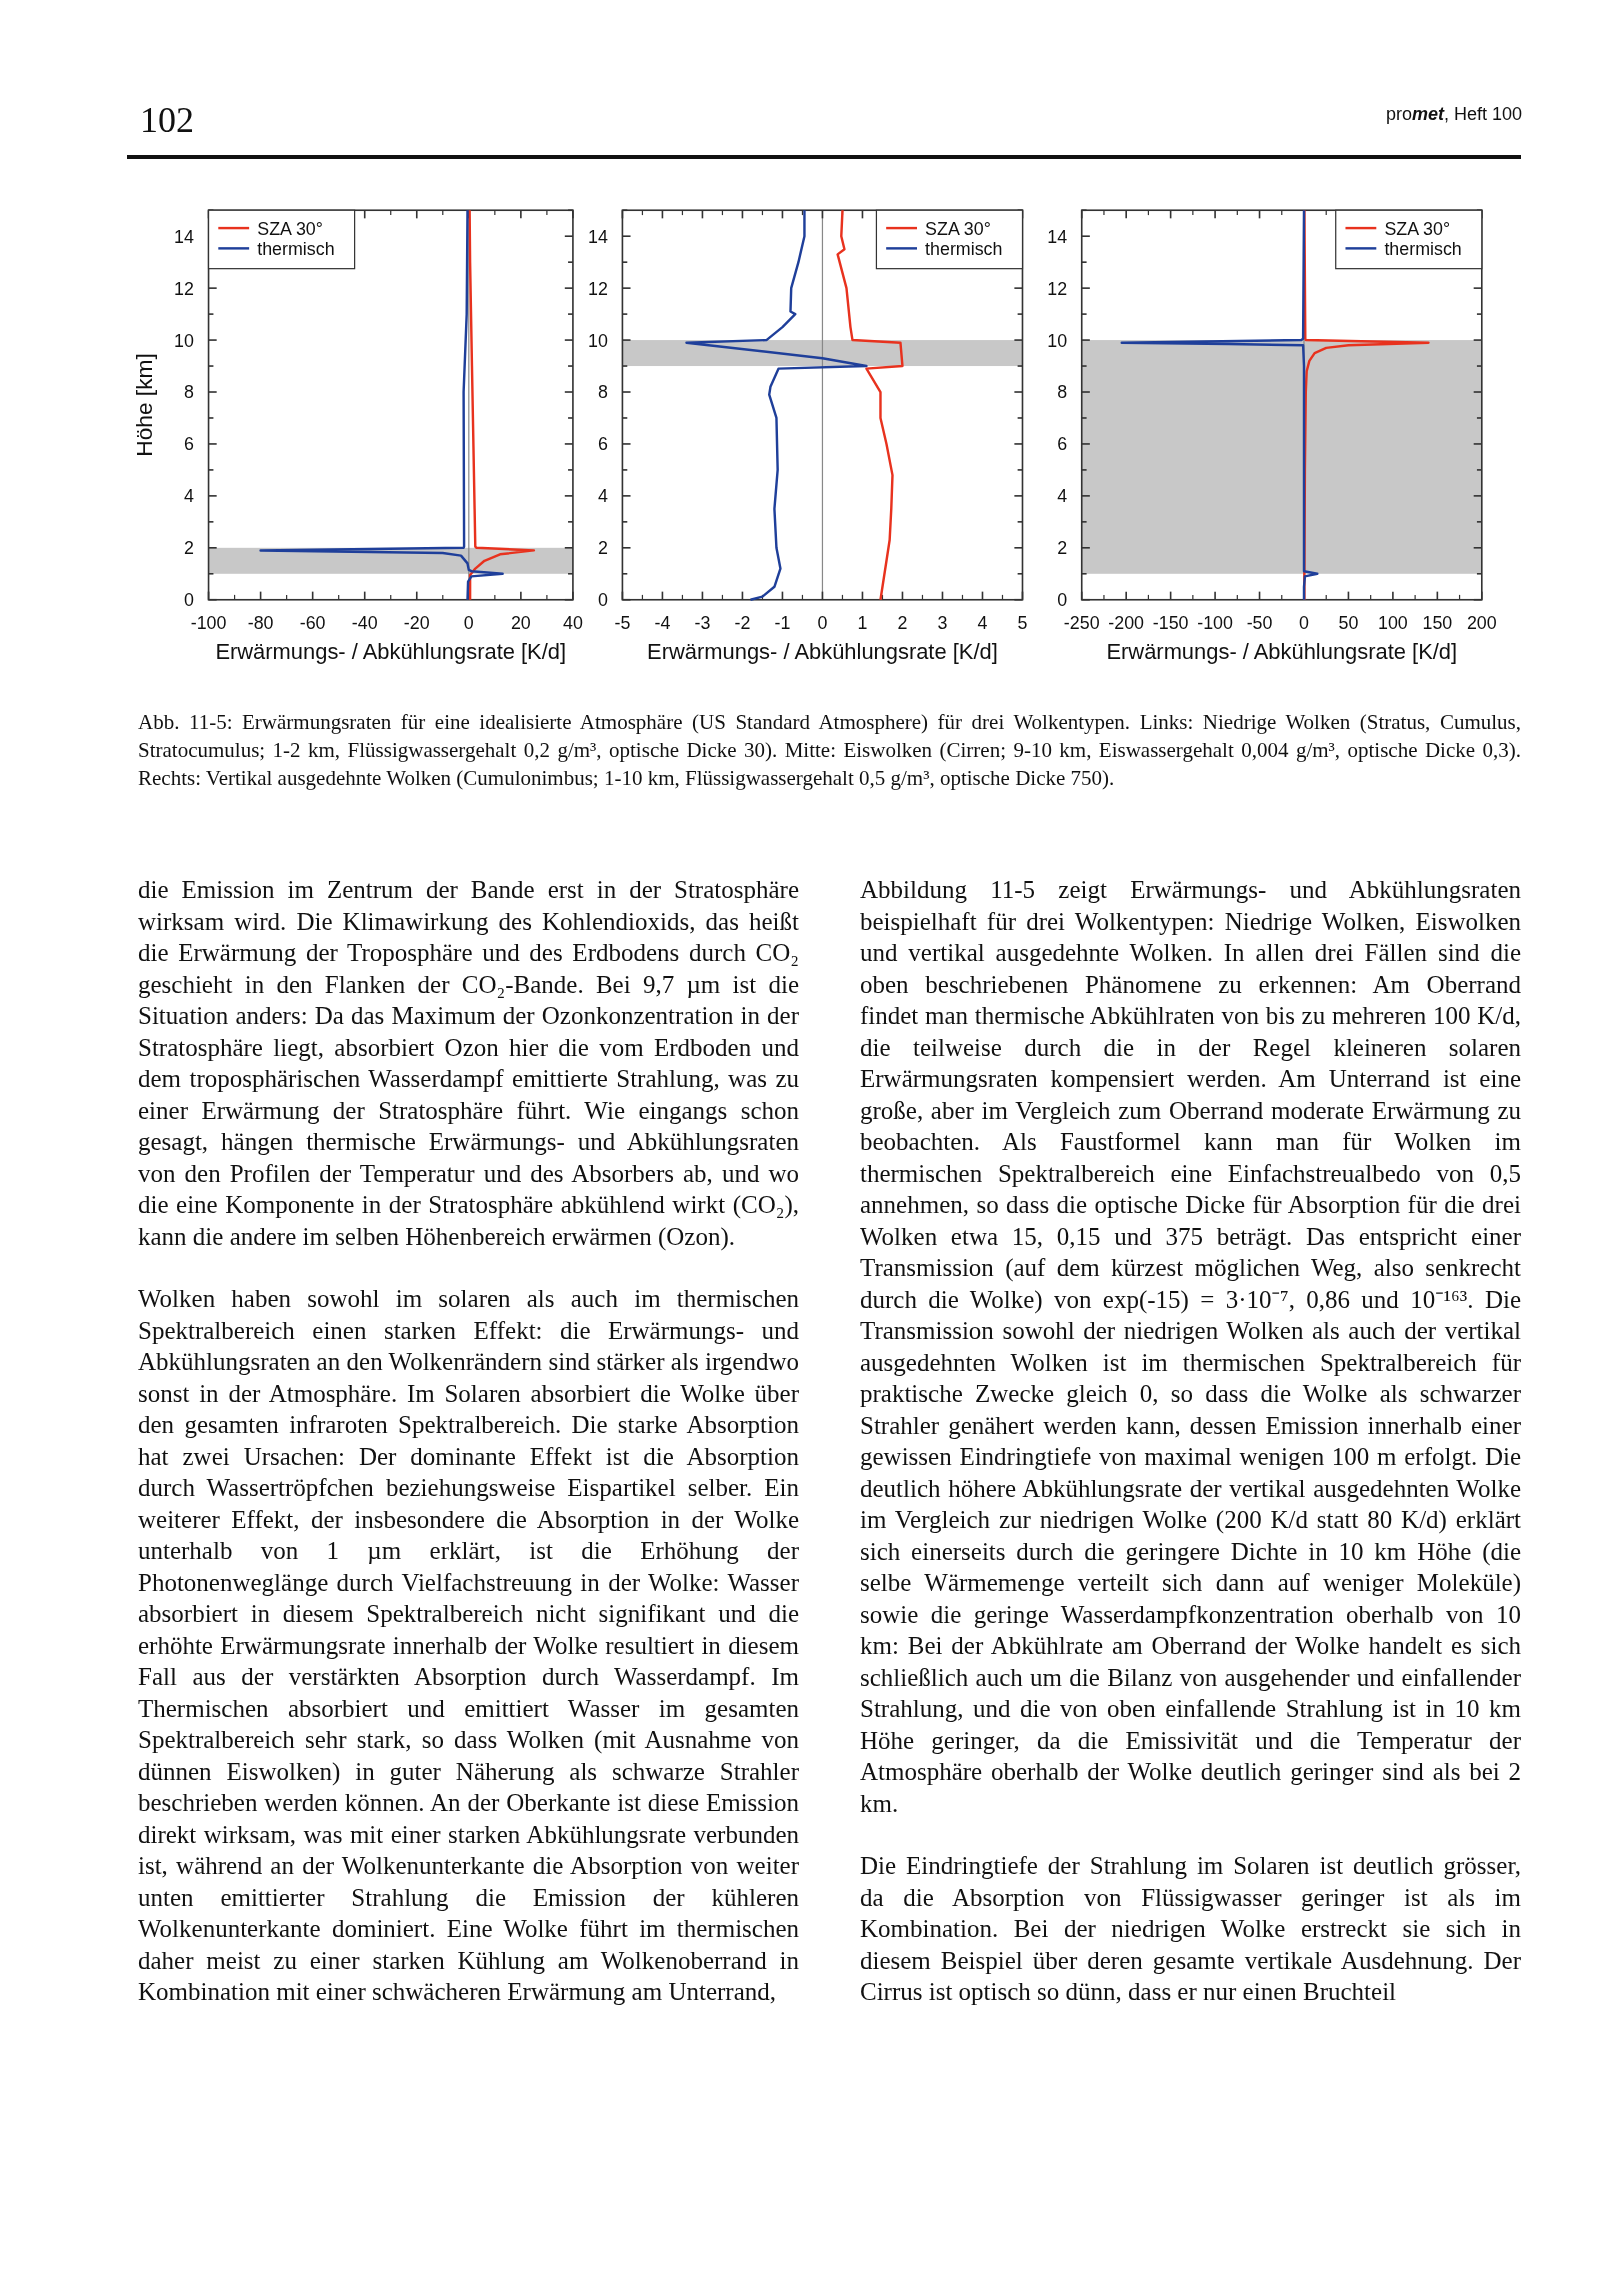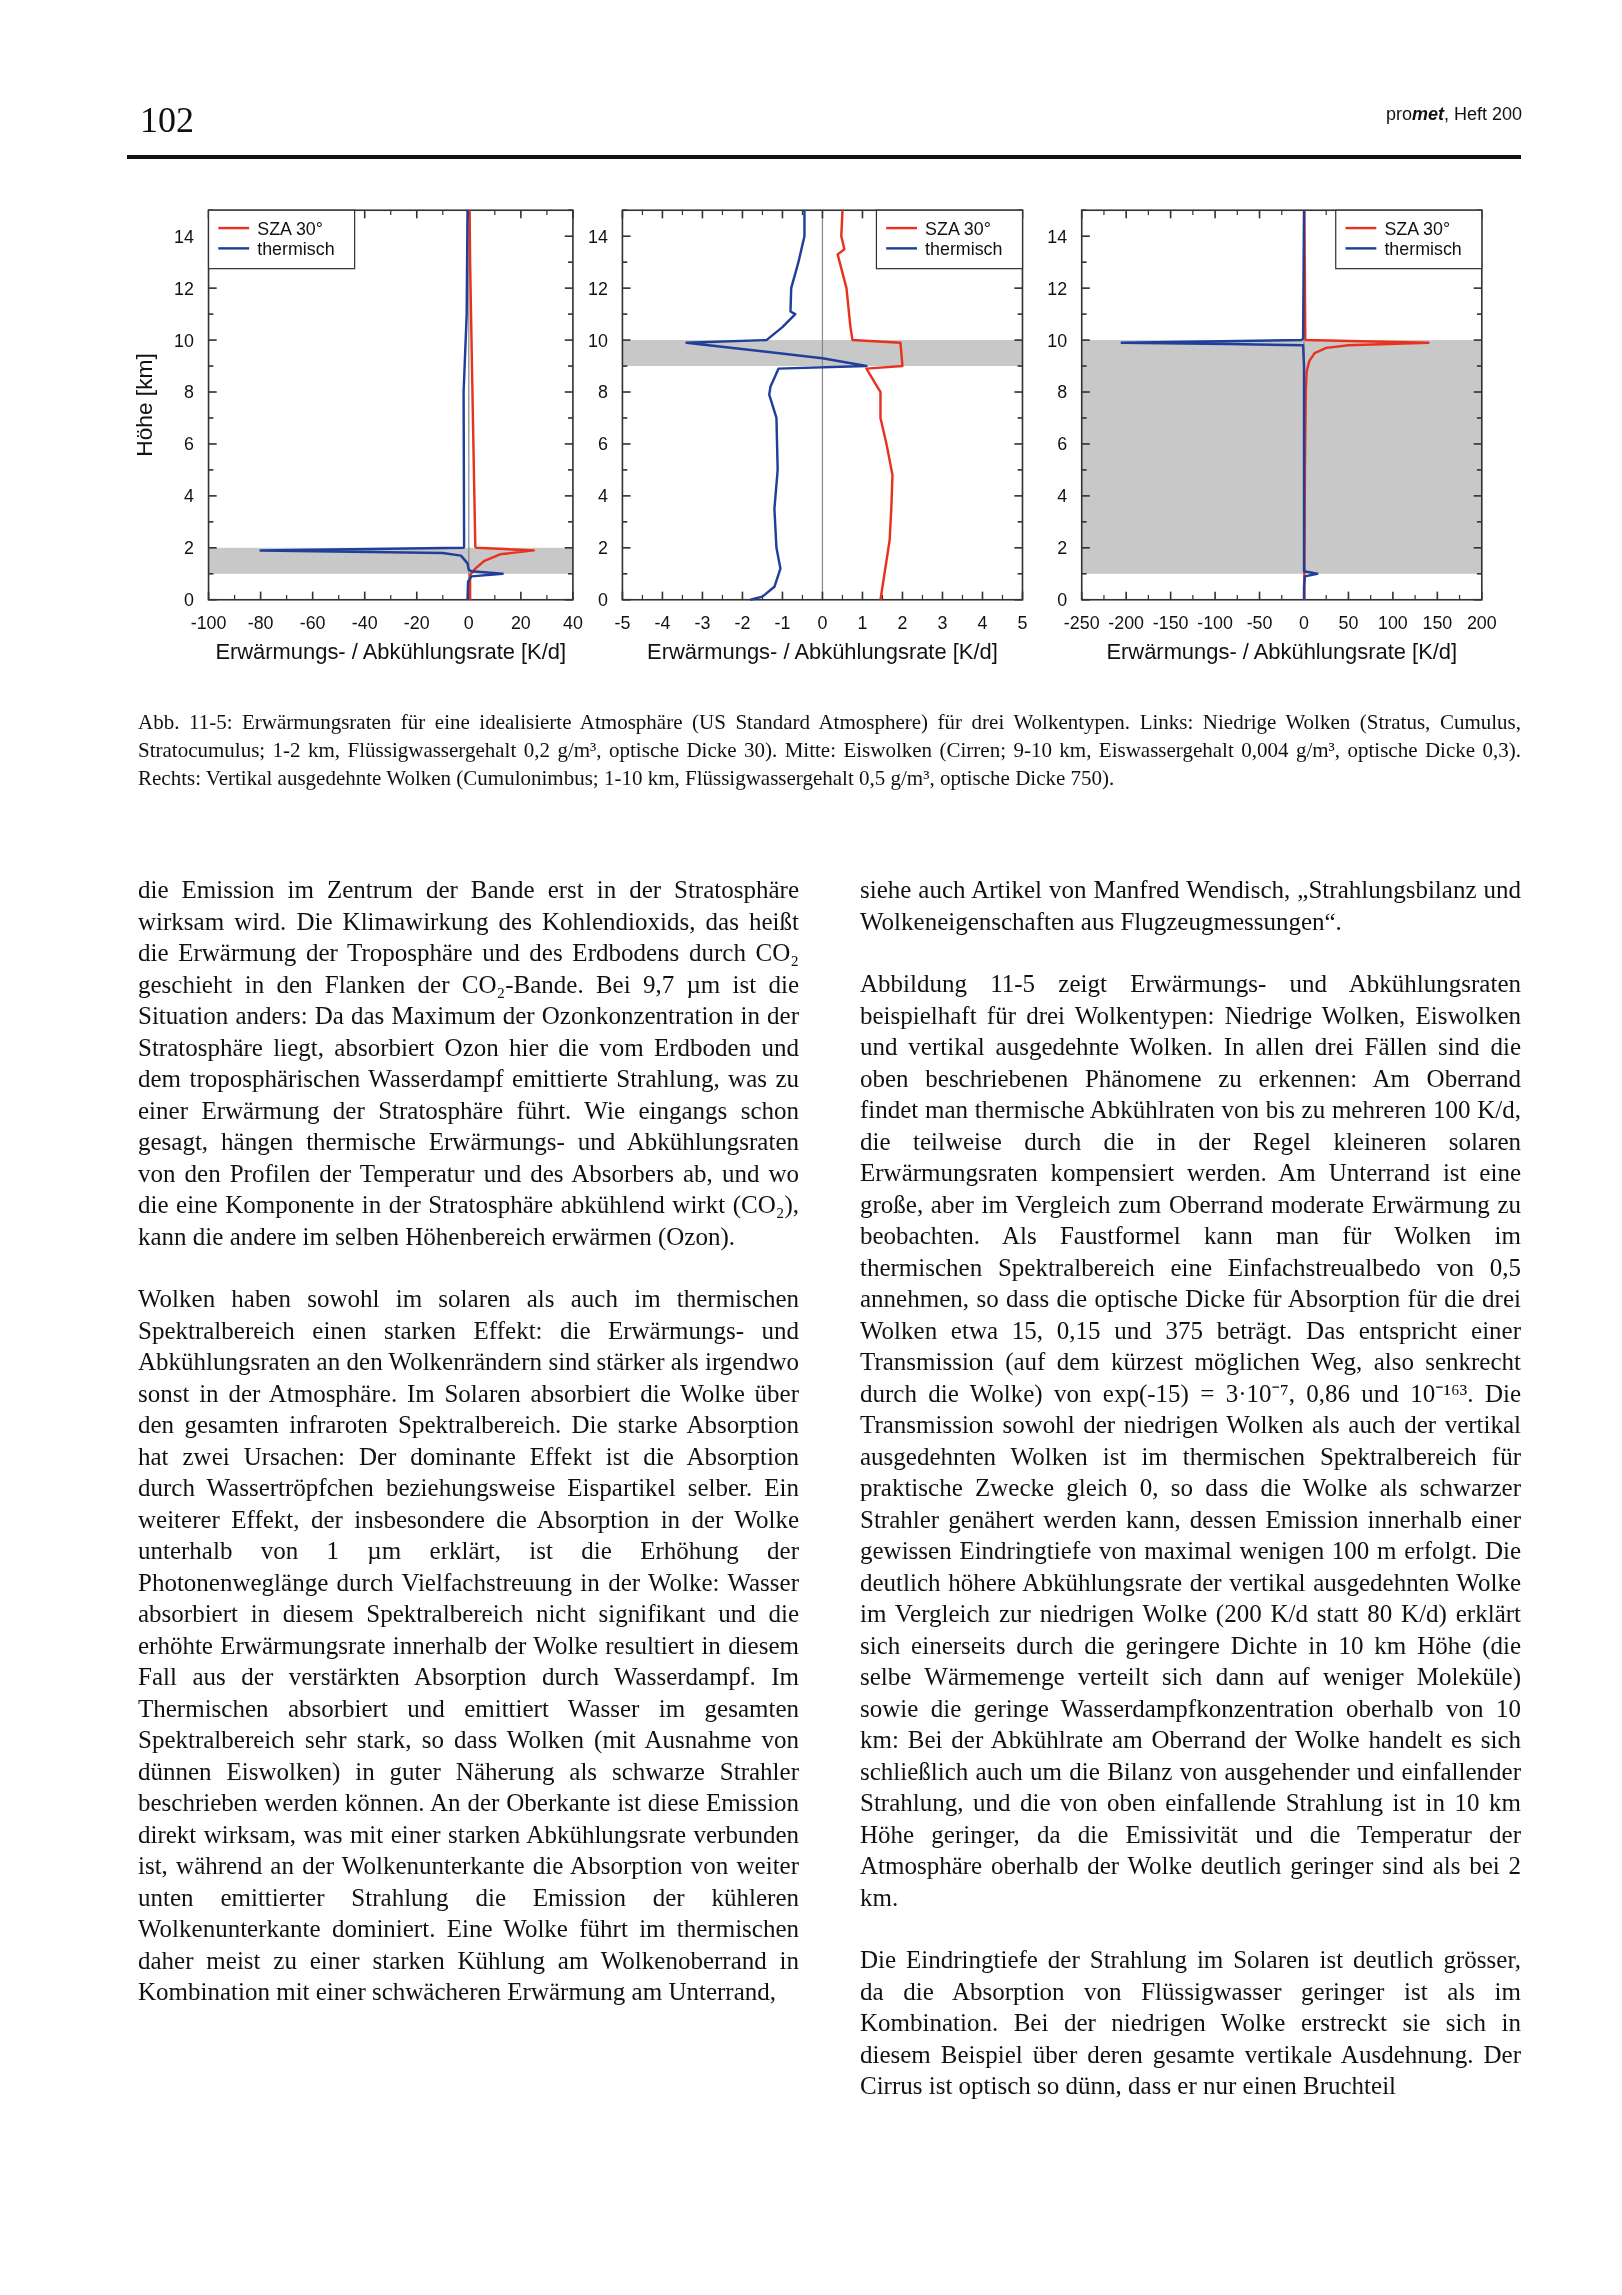--- a/index.html
+++ b/index.html
@@ -16,21 +16,21 @@
   .col-left { left:138px; }
   .col-right { left:860px; }
   svg text { font-family:"Liberation Sans", sans-serif; }
 </style>
 </head>
 <body>
 
 <div class="hdr-num">102</div>
 <div class="hdr-center">
 </div>
-<div class="hdr-right"><span>pro</span><b>met</b><span>, Heft 200</span></div>
+<div class="hdr-right"><span>pro</span><b>met</b><span>, Heft 100</span></div>
 <div class="hdr-rule"></div>
 
 <svg class="fig" id="figure" width="1623" height="698" viewBox="0 0 2000 860">
     <rect x="257" y="675" width="449" height="32" fill="#c8c8c8"></rect>
     <line x1="577.7142857142858" x2="577.7142857142858" y1="259" y2="739" stroke="#888" stroke-width="1.5"></line>
     <rect x="257" y="259" width="449" height="480" fill="none" stroke="#333" stroke-width="2"></rect>
     <line x1="257" x2="257" y1="739" y2="729" stroke="#333" stroke-width="2"></line>
     <line x1="257" x2="257" y1="259" y2="269" stroke="#333" stroke-width="2"></line>
     <line x1="289.07142857142856" x2="289.07142857142856" y1="739" y2="733" stroke="#333" stroke-width="1.5"></line>
     <line x1="289.07142857142856" x2="289.07142857142856" y1="259" y2="265" stroke="#333" stroke-width="1.5"></line>
@@ -322,17 +322,16 @@
     <text x="1706" y="314" font-size="22" fill="#111">thermisch</text>
   </svg>
 
 <div class="caption">Abb. 11-5: Erwärmungsraten für eine idealisierte Atmosphäre (US Standard Atmosphere) für drei Wolkentypen. Links: Niedrige Wolken (Stratus, Cumulus, Stratocumulus; 1-2 km, Flüssigwassergehalt 0,2 g/m³, optische Dicke 30). Mitte: Eiswolken (Cirren; 9-10 km, Eiswassergehalt 0,004 g/m³, optische Dicke 0,3). Rechts: Vertikal ausgedehnte Wolken (Cumulonimbus; 1-10 km, Flüssigwassergehalt 0,5 g/m³, optische Dicke 750).</div>
 
 <div class="col col-left">
   <p>die Emission im Zentrum der Bande erst in der Stratosphäre wirksam wird. Die Klimawirkung des Kohlendioxids, das heißt die Erwärmung der Troposphäre und des Erdbodens durch CO₂ geschieht in den Flanken der CO₂-Bande. Bei 9,7 µm ist die Situation anders: Da das Maximum der Ozonkonzentration in der Stratosphäre liegt, absorbiert Ozon hier die vom Erdboden und dem troposphärischen Wasserdampf emittierte Strahlung, was zu einer Erwärmung der Stratosphäre führt. Wie eingangs schon gesagt, hängen thermische Erwärmungs- und Abkühlungsraten von den Profilen der Temperatur und des Absorbers ab, und wo die eine Komponente in der Stratosphäre abkühlend wirkt (CO₂), kann die andere im selben Höhenbereich erwärmen (Ozon).</p>
   <p>Wolken haben sowohl im solaren als auch im thermischen Spektralbereich einen starken Effekt: die Erwärmungs- und Abkühlungsraten an den Wolkenrändern sind stärker als irgendwo sonst in der Atmosphäre. Im Solaren absorbiert die Wolke über den gesamten infraroten Spektralbereich. Die starke Absorption hat zwei Ursachen: Der dominante Effekt ist die Absorption durch Wassertröpfchen beziehungsweise Eispartikel selber. Ein weiterer Effekt, der insbesondere die Absorption in der Wolke unterhalb von 1 µm erklärt, ist die Erhöhung der Photonenweglänge durch Vielfachstreuung in der Wolke: Wasser absorbiert in diesem Spektralbereich nicht signifikant und die erhöhte Erwärmungsrate innerhalb der Wolke resultiert in diesem Fall aus der verstärkten Absorption durch Wasserdampf. Im Thermischen absorbiert und emittiert Wasser im gesamten Spektralbereich sehr stark, so dass Wolken (mit Ausnahme von dünnen Eiswolken) in guter Näherung als schwarze Strahler beschrieben werden können. An der Oberkante ist diese Emission direkt wirksam, was mit einer starken Abkühlungsrate verbunden ist, während an der Wolkenunterkante die Absorption von weiter unten emittierter Strahlung die Emission der kühleren Wolkenunterkante dominiert. Eine Wolke führt im thermischen daher meist zu einer starken Kühlung am Wolkenoberrand in Kombination mit einer schwächeren Erwärmung am Unterrand,</p>
 </div>
 <div class="col col-right">
-  <p>siehe auch Artikel von Manfred Wendisch, „Strahlungsbilanz und Wolkeneigenschaften aus Flugzeugmessungen“.</p>
   <p>Abbildung 11-5 zeigt Erwärmungs- und Abkühlungsraten beispielhaft für drei Wolkentypen: Niedrige Wolken, Eiswolken und vertikal ausgedehnte Wolken. In allen drei Fällen sind die oben beschriebenen Phänomene zu erkennen: Am Oberrand findet man thermische Abkühlraten von bis zu mehreren 100 K/d, die teilweise durch die in der Regel kleineren solaren Erwärmungsraten kompensiert werden. Am Unterrand ist eine große, aber im Vergleich zum Oberrand moderate Erwärmung zu beobachten. Als Faustformel kann man für Wolken im thermischen Spektralbereich eine Einfachstreualbedo von 0,5 annehmen, so dass die optische Dicke für Absorption für die drei Wolken etwa 15, 0,15 und 375 beträgt. Das entspricht einer Transmission (auf dem kürzest möglichen Weg, also senkrecht durch die Wolke) von exp(-15) = 3·10⁻⁷, 0,86 und 10⁻¹⁶³. Die Transmission sowohl der niedrigen Wolken als auch der vertikal ausgedehnten Wolken ist im thermischen Spektralbereich für praktische Zwecke gleich 0, so dass die Wolke als schwarzer Strahler genähert werden kann, dessen Emission innerhalb einer gewissen Eindringtiefe von maximal wenigen 100 m erfolgt. Die deutlich höhere Abkühlungsrate der vertikal ausgedehnten Wolke im Vergleich zur niedrigen Wolke (200 K/d statt 80 K/d) erklärt sich einerseits durch die geringere Dichte in 10 km Höhe (die selbe Wärmemenge verteilt sich dann auf weniger Moleküle) sowie die geringe Wasserdampfkonzentration oberhalb von 10 km: Bei der Abkühlrate am Oberrand der Wolke handelt es sich schließlich auch um die Bilanz von ausgehender und einfallender Strahlung, und die von oben einfallende Strahlung ist in 10 km Höhe geringer, da die Emissivität und die Temperatur der Atmosphäre oberhalb der Wolke deutlich geringer sind als bei 2 km.</p>
   <p>Die Eindringtiefe der Strahlung im Solaren ist deutlich grösser, da die Absorption von Flüssigwasser geringer ist als im Kombination. Bei der niedrigen Wolke erstreckt sie sich in diesem Beispiel über deren gesamte vertikale Ausdehnung. Der Cirrus ist optisch so dünn, dass er nur einen Bruchteil</p>
 </div>
 
 
 </body></html>

